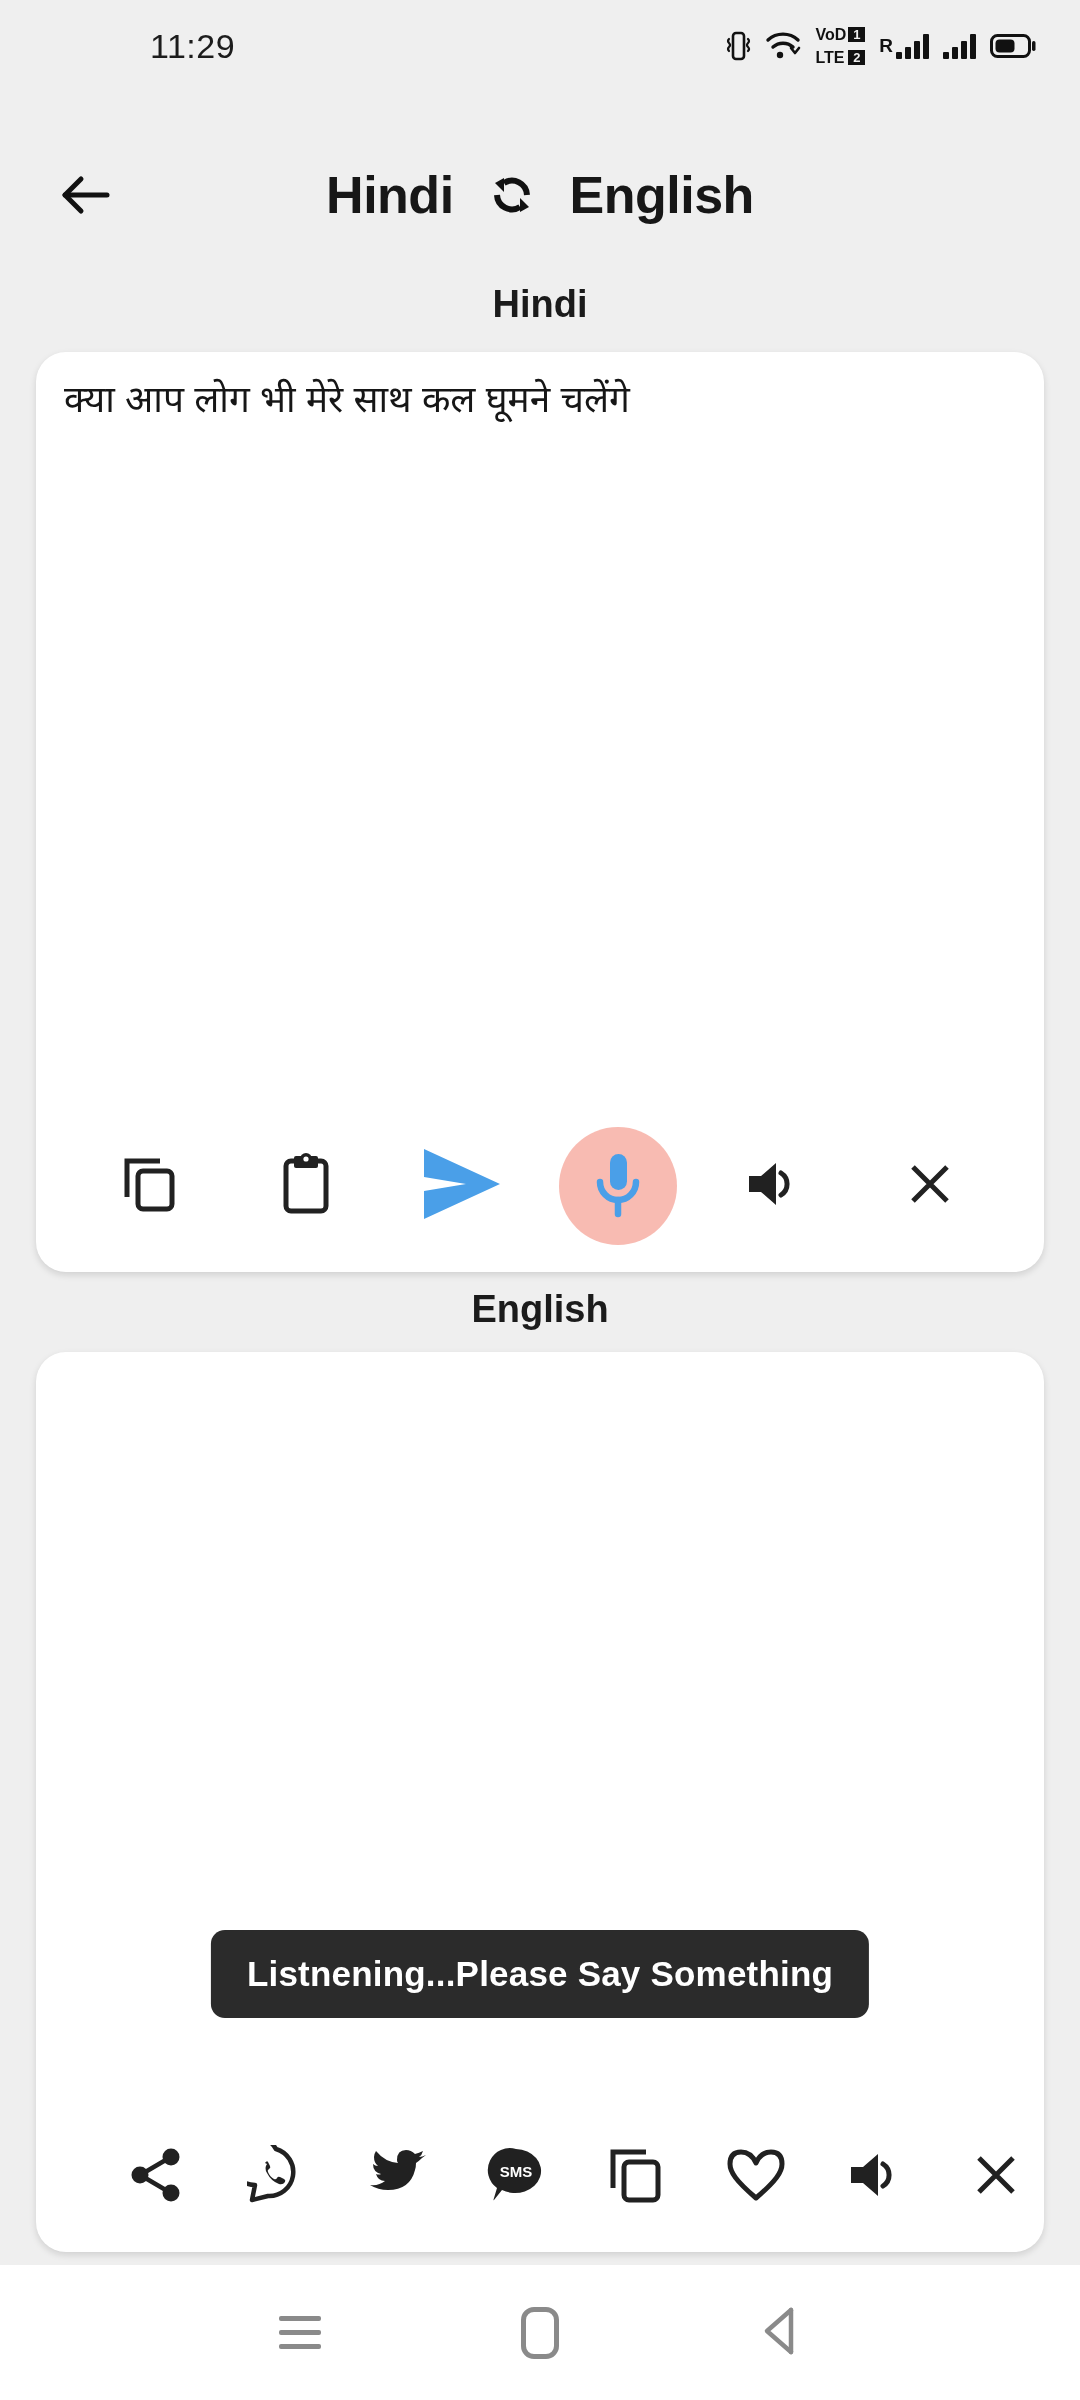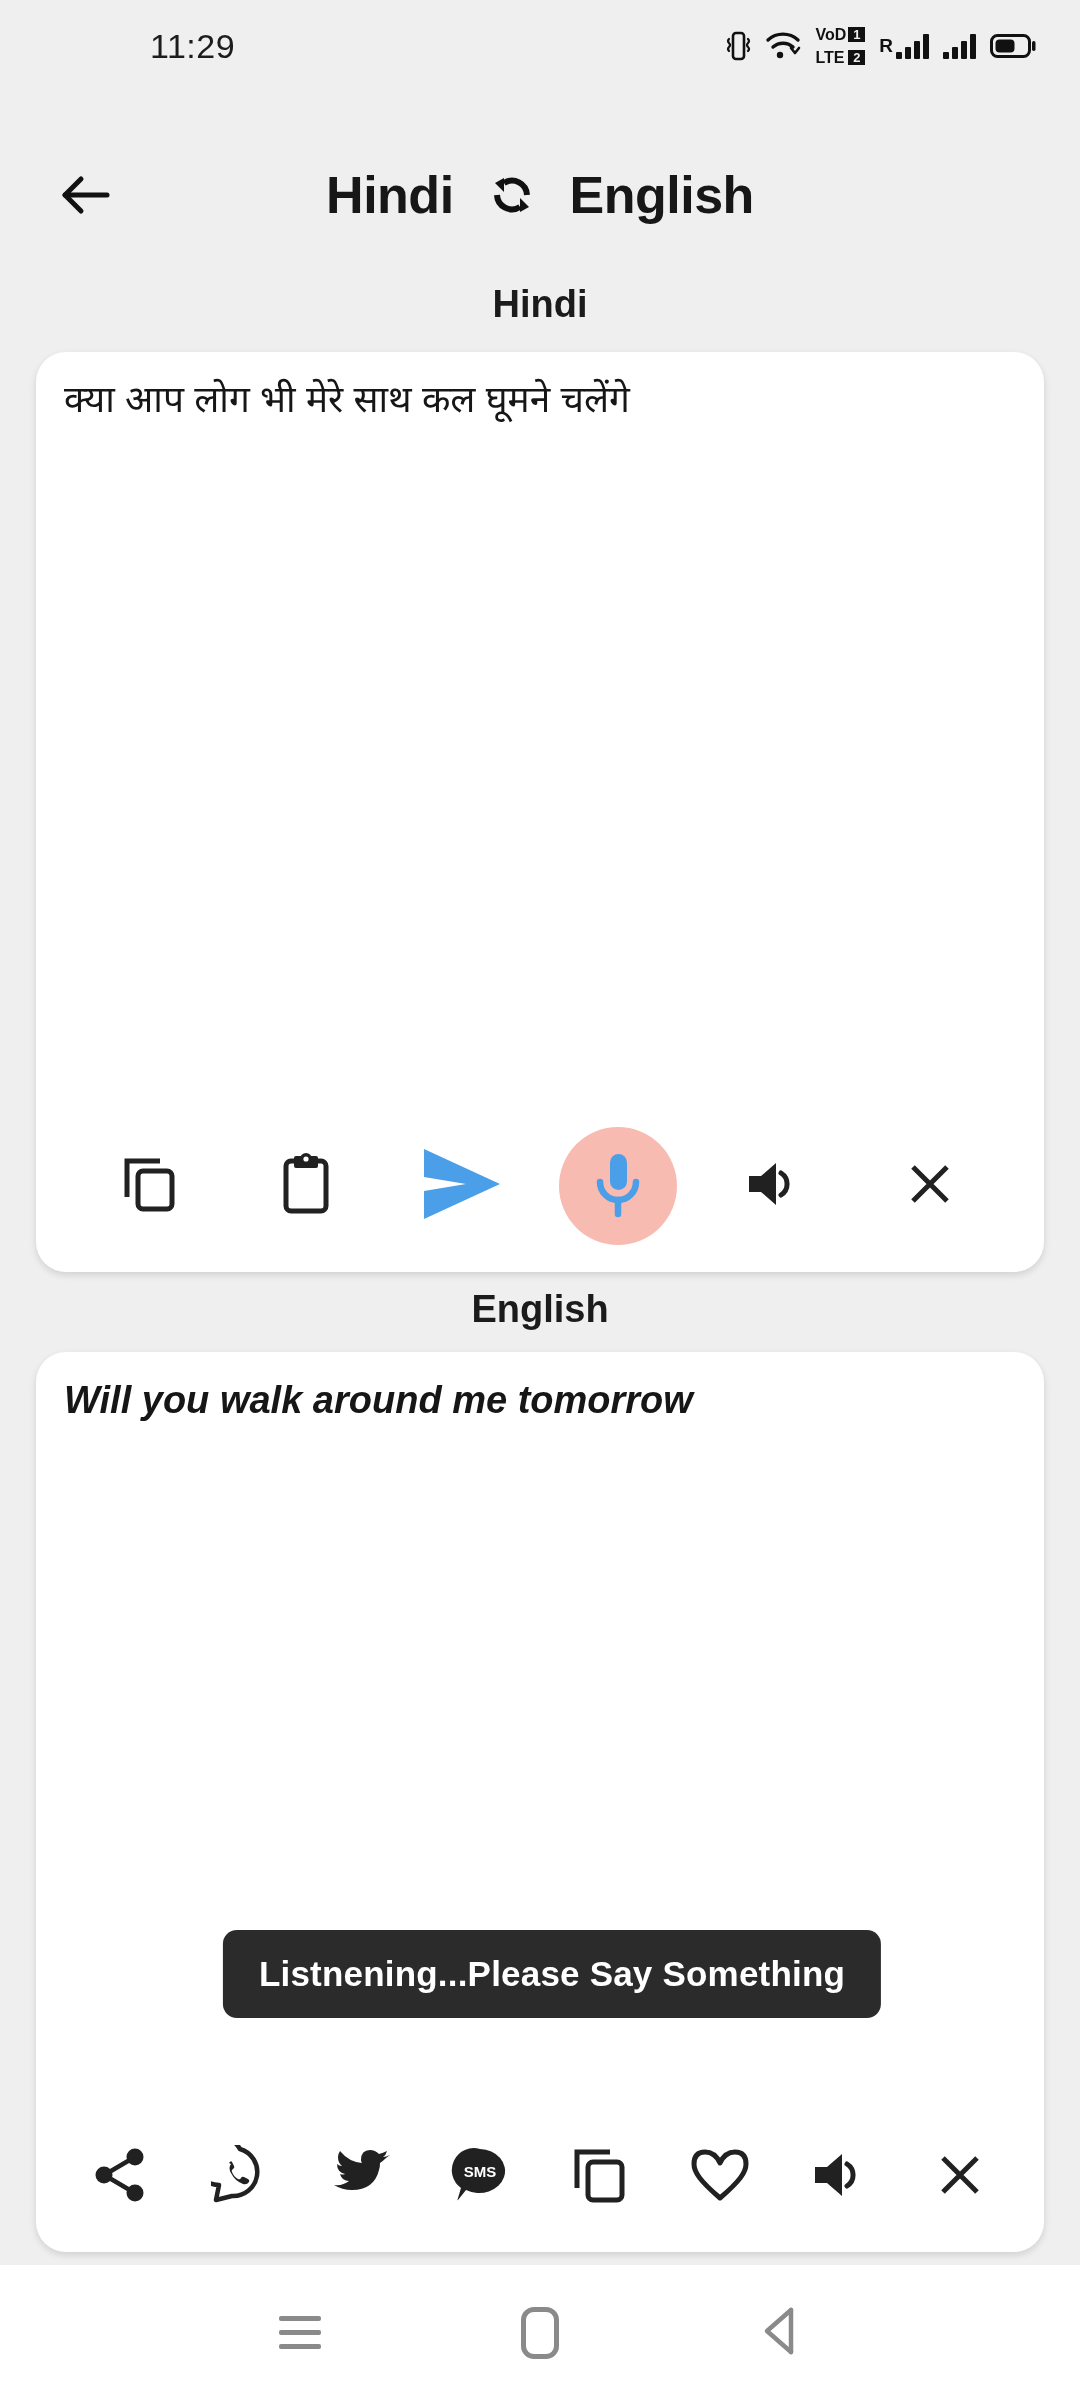--- a/index.html
+++ b/index.html
@@ -75,41 +75,40 @@
     font-size:37px; line-height:1.38; color:#161616; word-wrap:break-word;
   }
   #src-text { font-weight:400; }
   #dst-text { font-style:italic; font-weight:700; font-size:38px; }
 
   .card-toolbar {
     position:absolute; left:0; bottom:0; width:1008px; height:172px;
     display:flex; align-items:center; justify-content:space-around;
     padding:0 36px;
   }
-  #toolbar-dst { height:150px; padding:0 24px; }
+  #toolbar-dst { height:150px; padding:0 24px;margin-left:36px; }
   .tb-btn {
     display:flex; align-items:center; justify-content:center;
     position:relative; flex:1; height:120px;
   }
   .mic-halo {
     position:absolute; width:118px; height:118px; border-radius:50%;
     background:#f8b6ac; opacity:.93;
   }
   .mic-glyph { position:relative; z-index:2; }
 
   
   .toast {
     position:absolute; left:50%; transform:translateX(-50%);
     top:1930px;
     background:#2b2b2b; color:#ffffff;
     border-radius:14px;
     padding:24px 36px;
     font-size:35px; font-weight:700; white-space:nowrap;
     letter-spacing:.2px;
-    margin-left:12px;
   }
 
   
   .navbar {
     position:absolute; left:0; bottom:0; width:1080px; height:135px;
     background:#ffffff; display:flex; align-items:center; justify-content:space-around;
     padding:0 180px;
   }
   .nav-btn { display:flex; align-items:center; justify-content:center; width:110px; height:110px; }
   .nav-lines { display:flex; flex-direction:column; gap:9px; }
@@ -266,21 +265,20 @@
           </svg>
         </span>
       </div>
 
     </div>
   </div>
 
   <div class="sec-label" id="label-dst">English</div>
 
   <div class="card" id="card-dst">
-    <div class="card-text" id="dst-text">Will you walk around me tomorrow</div>
 
     <div class="card-toolbar" id="toolbar-dst">
 
       <div class="tb-btn">
         <span>
           <svg width="56" height="58" viewBox="0 0 56 58">
             <circle cx="43" cy="11" r="8.5" fill="#212121"></circle>
             <circle cx="12" cy="29" r="8.5" fill="#212121"></circle>
             <circle cx="43" cy="47" r="8.5" fill="#212121"></circle>
             <path d="M36 15 L19 25 M19 33 L36 43" stroke="#212121" stroke-width="4.5" stroke-linecap="round"></path>

